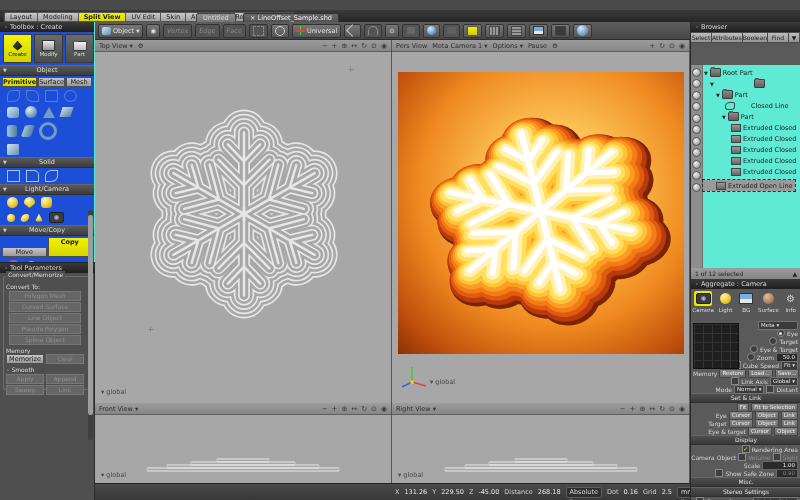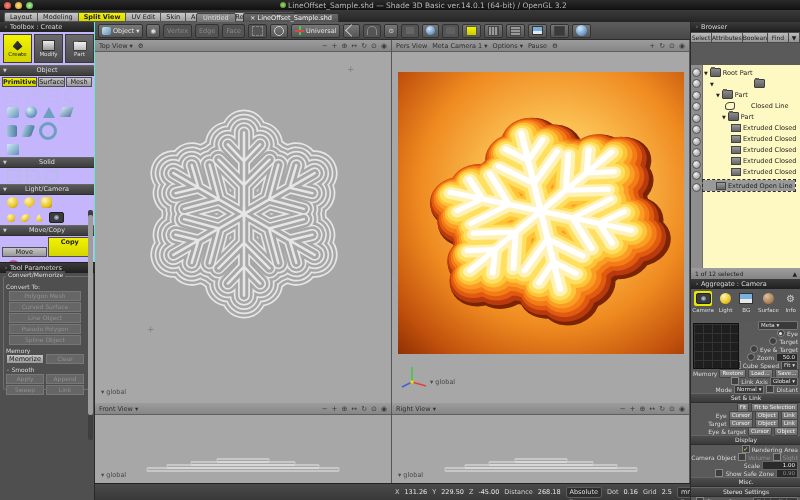--- a/index.html
+++ b/index.html
@@ -22,21 +22,21 @@
   .doctab.inactive{left:196px;background:linear-gradient(#8f8f8f,#6f6f6f);color:#ddd;border:1px solid #444;border-radius:2px 2px 0 0;}
   .doctab.active{left:243px;background:linear-gradient(#6a6a6a,#4f4f4f);color:#f2f2f2;border:1px solid #333;border-bottom:2px solid #e8e800;border-radius:2px 2px 0 0;}
   
   .hdr{background:linear-gradient(#3a3a3a,#1f1f1f);color:#d8d8d8;font-size:6.5px;line-height:10px;padding-left:4px;white-space:nowrap;}
   .secbar{background:linear-gradient(#5a5a5a,#3c3c3c);color:#ddd;font-size:6.5px;line-height:9px;text-align:center;position:relative;border-top:1px solid #666;border-bottom:1px solid #2e2e2e;}
   .secbar .exp{position:absolute;left:3px;top:0;font-size:5px;color:#ccc;}
   .pbtn{background:linear-gradient(#c6c6c6,#999);color:#1a1a1a;font-size:6.5px;text-align:center;border:1px solid #4e4e4e;}
   .ybtn{background:linear-gradient(#f2f200,#d5d500);color:#1a1a1a;font-size:6.5px;text-align:center;border:1px solid #4e4e4e;font-weight:bold;}
   .gbtn{background:#666;color:#909090;font-size:6px;text-align:center;border:1px solid #777;}
   
-  .toolbox{left:0;top:22px;width:94px;height:240px;background:#c4b5fd;border-right:5px solid #5eead4;}
+  .toolbox{left:0;top:22px;width:94px;height:240px;background:#1d4ed8;border-right:5px solid #5eead4;}
   .bigbtn{width:27px;height:27px;display:flex;flex-direction:column;align-items:center;justify-content:center;border:1px solid #3a3a3a;background:linear-gradient(#6a6a6a,#4c4c4c);color:#ddd;font-size:5.5px;}
   .bigbtn.sel{background:linear-gradient(#f4f400,#d2d200);color:#111;}
   .icn{display:inline-block;}
   .ball-blue{width:12px;height:12px;border-radius:50%;background:radial-gradient(circle at 35% 30%,#dceef8,#5e92b8 70%,#2e5f80);}
   .box-blue{width:12px;height:11px;border-radius:3px;background:linear-gradient(135deg,#d5e9f4,#5e92b8);}
   .cone-blue{width:0;height:0;border-left:6px solid transparent;border-right:6px solid transparent;border-bottom:11px solid #6f9fc0;}
   .wedge-blue{width:11px;height:10px;background:linear-gradient(135deg,#cfe4f0,#557f9e);transform:skewX(-18deg);}
   .cyl-blue{width:10px;height:12px;border-radius:4px/2px;background:linear-gradient(90deg,#9ec4da,#4f7f9e);}
   .tor-blue{width:12px;height:12px;border-radius:50%;border:3px solid #6f9fc0;background:transparent;}
   .gray-o{opacity:.4;}
@@ -56,21 +56,21 @@
   .groupbox{position:absolute;left:3px;top:13px;width:84px;height:112px;border:1px solid #6e6e6e;border-radius:2px;}
   .grouplabel{position:absolute;left:6px;top:8px;font-size:6px;color:#ddd;background:#4f4f4f;padding:0 2px;}
   .tp-lbl{font-size:6px;color:#d8d8d8;}
   .tpbtn{height:8px;line-height:8px;margin:1px 3px;}
   
   .sbtrack{left:88px;top:210px;width:5px;height:230px;background:#3f3f3f;border-radius:2px;}
   .sbthumb{left:88px;top:215px;width:5px;height:200px;background:#9d9d9d;border-radius:2px;}
   
   .vtoolbar{left:95px;top:22px;width:595px;height:18px;background:linear-gradient(#5d5d5d,#474747);border-bottom:1px solid #2c2c2c;display:flex;align-items:center;gap:3px;padding-left:3px;box-sizing:border-box;}
   .tbtn{height:12px;display:flex;align-items:center;gap:2px;padding:0 3px;background:linear-gradient(#777,#565656);border:1px solid #333;border-radius:2px;color:#e2e2e2;font-size:6.5px;}
-  .tbtn.dis{color:#8a8a8a;background:#545454;}
+  .tbtn.dis{color:#8a8a8a;background:#545454;font-style:italic;}
   .cube-g{width:9px;height:8px;border-radius:2px;background:linear-gradient(135deg,#cfe4f0,#5e92b8);}
   .quad-y{width:9px;height:8px;background:linear-gradient(#f4f400,#caca00);border:1px solid #555;}
   .grid-g{width:9px;height:8px;background:repeating-linear-gradient(90deg,#999 0 2px,#555 2px 3px);border:1px solid #444;}
   .ball-b{width:9px;height:9px;border-radius:50%;background:radial-gradient(circle at 35% 30%,#cfe8ff,#3a6ea8);}
   .axis-g{width:9px;height:9px;position:relative;}
   .axis-g i{position:absolute;left:4px;top:0;width:1.5px;height:9px;background:#4c4;}
   .axis-g b{position:absolute;left:0;top:4px;width:9px;height:1.5px;background:#d44;}
   
   .vhead{height:12px;background:linear-gradient(#9c9c9c,#868686);border-bottom:1px solid #5e5e5e;display:flex;align-items:center;font-size:6.5px;color:#2f2f2f;padding:0 4px;gap:5px;box-sizing:border-box;}
   .vctl{margin-left:auto;display:flex;gap:4px;font-size:7px;color:#3a3a3a;}
@@ -79,21 +79,21 @@
   .glabel{position:absolute;font-size:6.5px;color:#4a4a4a;}
   .cross{position:absolute;font-size:9px;color:#7e7e7e;}
   
   .statusbar{left:95px;top:483px;width:595px;height:17px;background:linear-gradient(#4a4a4a,#383838);border-top:1px solid #222;display:flex;align-items:center;gap:5px;font-size:6.5px;color:#cfcfcf;padding-left:300px;box-sizing:border-box;}
   .sb-val{color:#e8e8e8;}
   .sb-dd{background:#2f2f2f;border:1px solid #5c5c5c;padding:0 3px;height:9px;line-height:9px;border-radius:2px;color:#ddd;}
   
   .rpanel{left:690px;top:22px;width:110px;background:#5a5a5a;border-left:1px solid #2a2a2a;box-sizing:border-box;}
   .rtabs{display:flex;height:11px;}
   .rtab{flex:1;font-size:6px;line-height:9px;text-align:center;background:linear-gradient(#bdbdbd,#939393);color:#1d1d1d;border:1px solid #4c4c4c;border-left:none;}
-  .tree{position:absolute;left:0px;top:43px;width:110px;height:203px;background:#fef9c3;}
+  .tree{position:absolute;left:0px;top:43px;width:110px;height:203px;background:#5eead4;}
   .eyestrip{position:absolute;left:0;top:0;width:11px;height:203px;background:#8e8e8e;border-right:1px solid #6e6e6e;}
   .edot{width:7px;height:7px;border-radius:50%;background:radial-gradient(circle at 35% 30%,#f2f2f2,#8a8a8a);border:1px solid #555;margin:2.5px auto 0;}
   .trow{position:absolute;left:12px;height:11px;display:flex;align-items:center;gap:2px;font-size:6.5px;color:#1c1c1c;white-space:nowrap;}
   .texp{font-size:5px;color:#222;}
   .fold{width:9px;height:7px;background:linear-gradient(#8a8a8a,#5f5f5f);border:1px solid #3e3e3e;border-radius:1px;position:relative;flex:none;}
   .fold::before{content:"";position:absolute;left:0;top:-2px;width:4px;height:2px;background:#5f5f5f;}
   .objic{width:8px;height:6px;background:linear-gradient(#9a9a9a,#666);border:1px solid #444;flex:none;}
   .lineic{width:8px;height:6px;border:1px solid #444;border-radius:50% 20% 40% 30%;flex:none;}
   .selrow{background:#9a9a9a;outline:1px dashed #2e2e2e;}
   .bstat{position:absolute;left:0;top:246px;width:110px;height:11px;background:linear-gradient(#9e9e9e,#848484);font-size:6px;color:#222;line-height:11px;padding-left:4px;box-sizing:border-box;}
@@ -128,27 +128,20 @@
         <use href="#armp" transform="rotate(120)"></use>
       <use href="#armp" transform="rotate(180)"></use>
         <use href="#armp" transform="rotate(240)"></use>
         <use href="#armp" transform="rotate(300)"></use>
     </g>
   </defs>
 </svg>
 
 <div class="screen">
 
-  <div class="abs titlebar">
-    <span class="tl" style="background:radial-gradient(#ff8a80,#c83a30)"></span>
-    <span class="tl" style="background:radial-gradient(#ffe082,#c89a20)"></span>
-    <span class="tl" style="background:radial-gradient(#b9f6a0,#3f9a30)"></span>
-    <span class="appdot"></span>
-    <span class="title-text">LineOffset_Sample.shd — Shade 3D Basic ver.14.0.1 (64-bit) / OpenGL 3.2</span>
-  </div>
 
   <div class="abs menubar">
     <span class="wtab first">Layout</span>
     <span class="wtab">Modeling</span>
     <span class="wtab active">Split View</span>
     <span class="wtab">UV Edit</span>
     <span class="wtab">Skin</span>
     <span class="wtab">Animation</span>
     <span class="wtab last">Rendering</span>
     <span class="wsmall">+</span>

